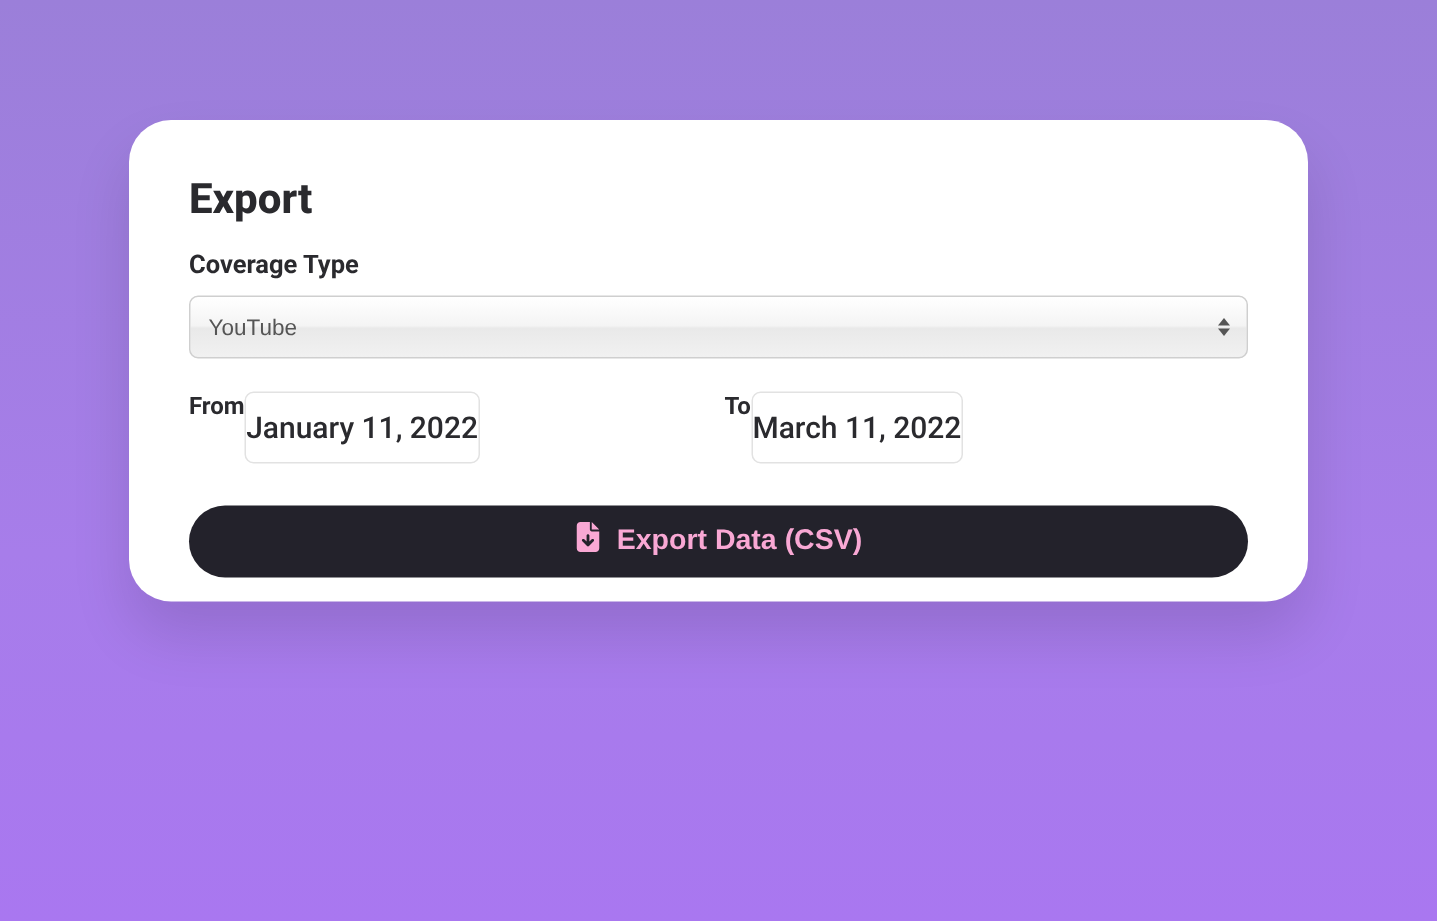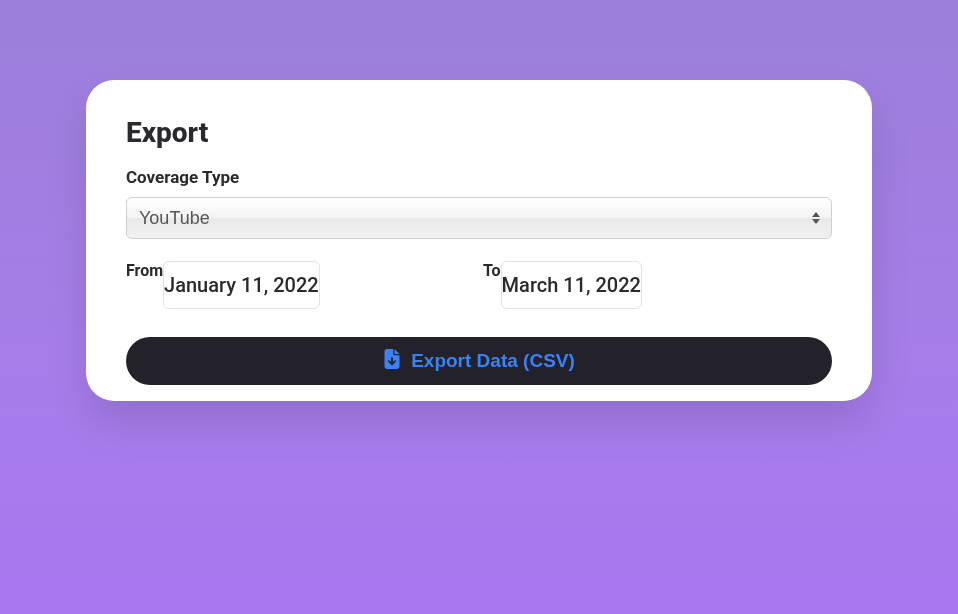--- a/index.html
+++ b/index.html
@@ -34,21 +34,21 @@
     position: relative;
     width: 100%;
     margin-bottom: 22px;
   }
   .select {
     width: 100%;
     height: 42px;
     border: 1px solid #cfcfcf;
     border-radius: 6px;
     background: linear-gradient(180deg, #ffffff 0%, #f4f4f4 48%, #e9e9e9 52%, #f1f1f1 100%);
-    font-size: 18px;
+    font-size: 15px;
     color: #555;
     padding: 0 30px 0 12px;
     appearance: none;
     -webkit-appearance: none;
     outline: none;
     text-align: left;
     cursor: pointer;
   }
   .select-caret {
     position: absolute;
@@ -101,21 +101,21 @@
     cursor: pointer;
     font-weight: 500;
   }
 
   .export-btn {
     width: 100%;
     height: 48px;
     border: none;
     border-radius: 999px;
     background: #23222b;
-    color: #3b82f6;
+    color: #f9a8d4;
     font-size: 19px;
     font-weight: 700;
     display: flex;
     align-items: center;
     justify-content: center;
     gap: 10px;
     cursor: pointer;
   }
   .export-btn svg { width: 18px; height: 20px; }
 </style>

